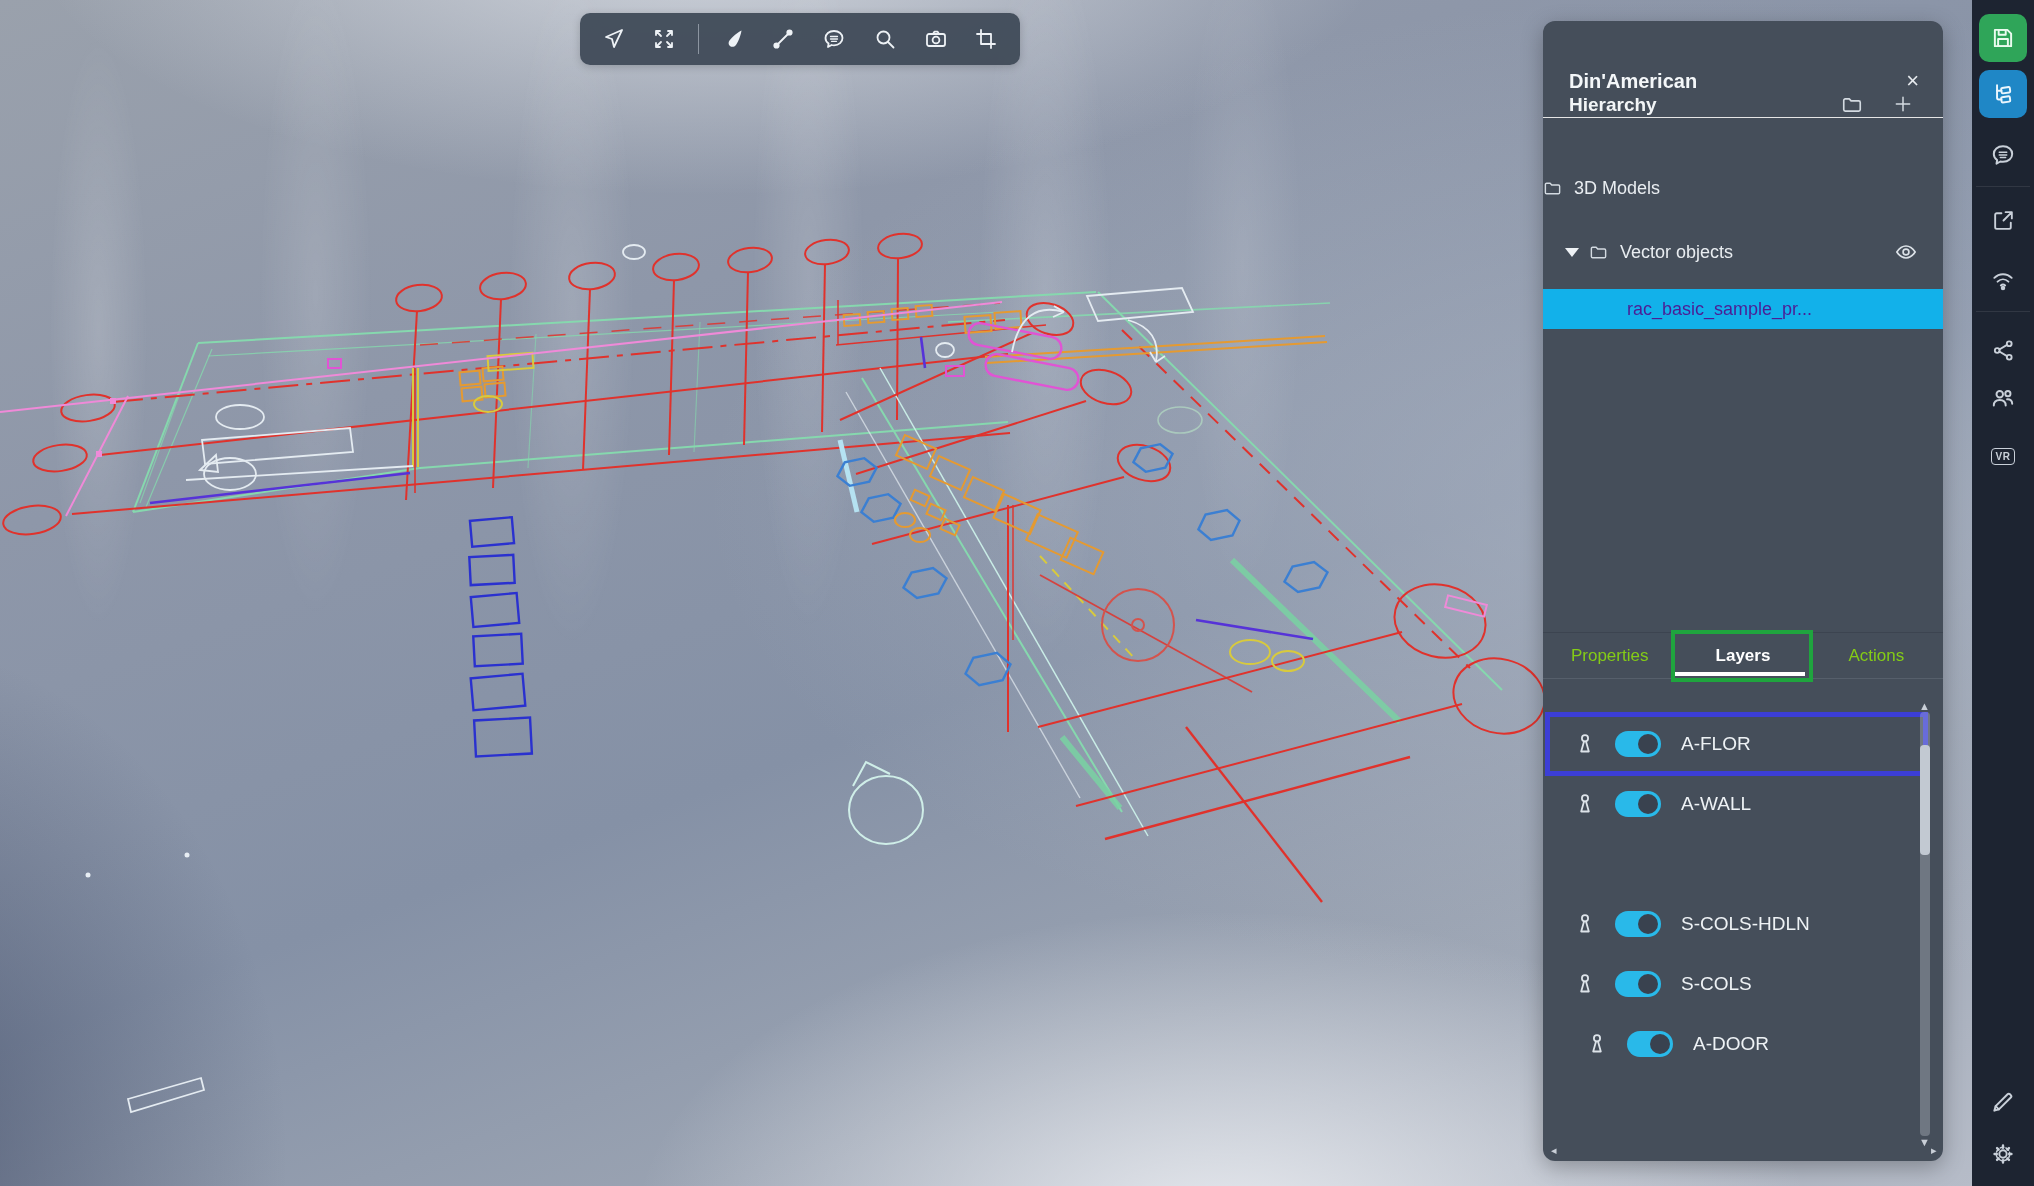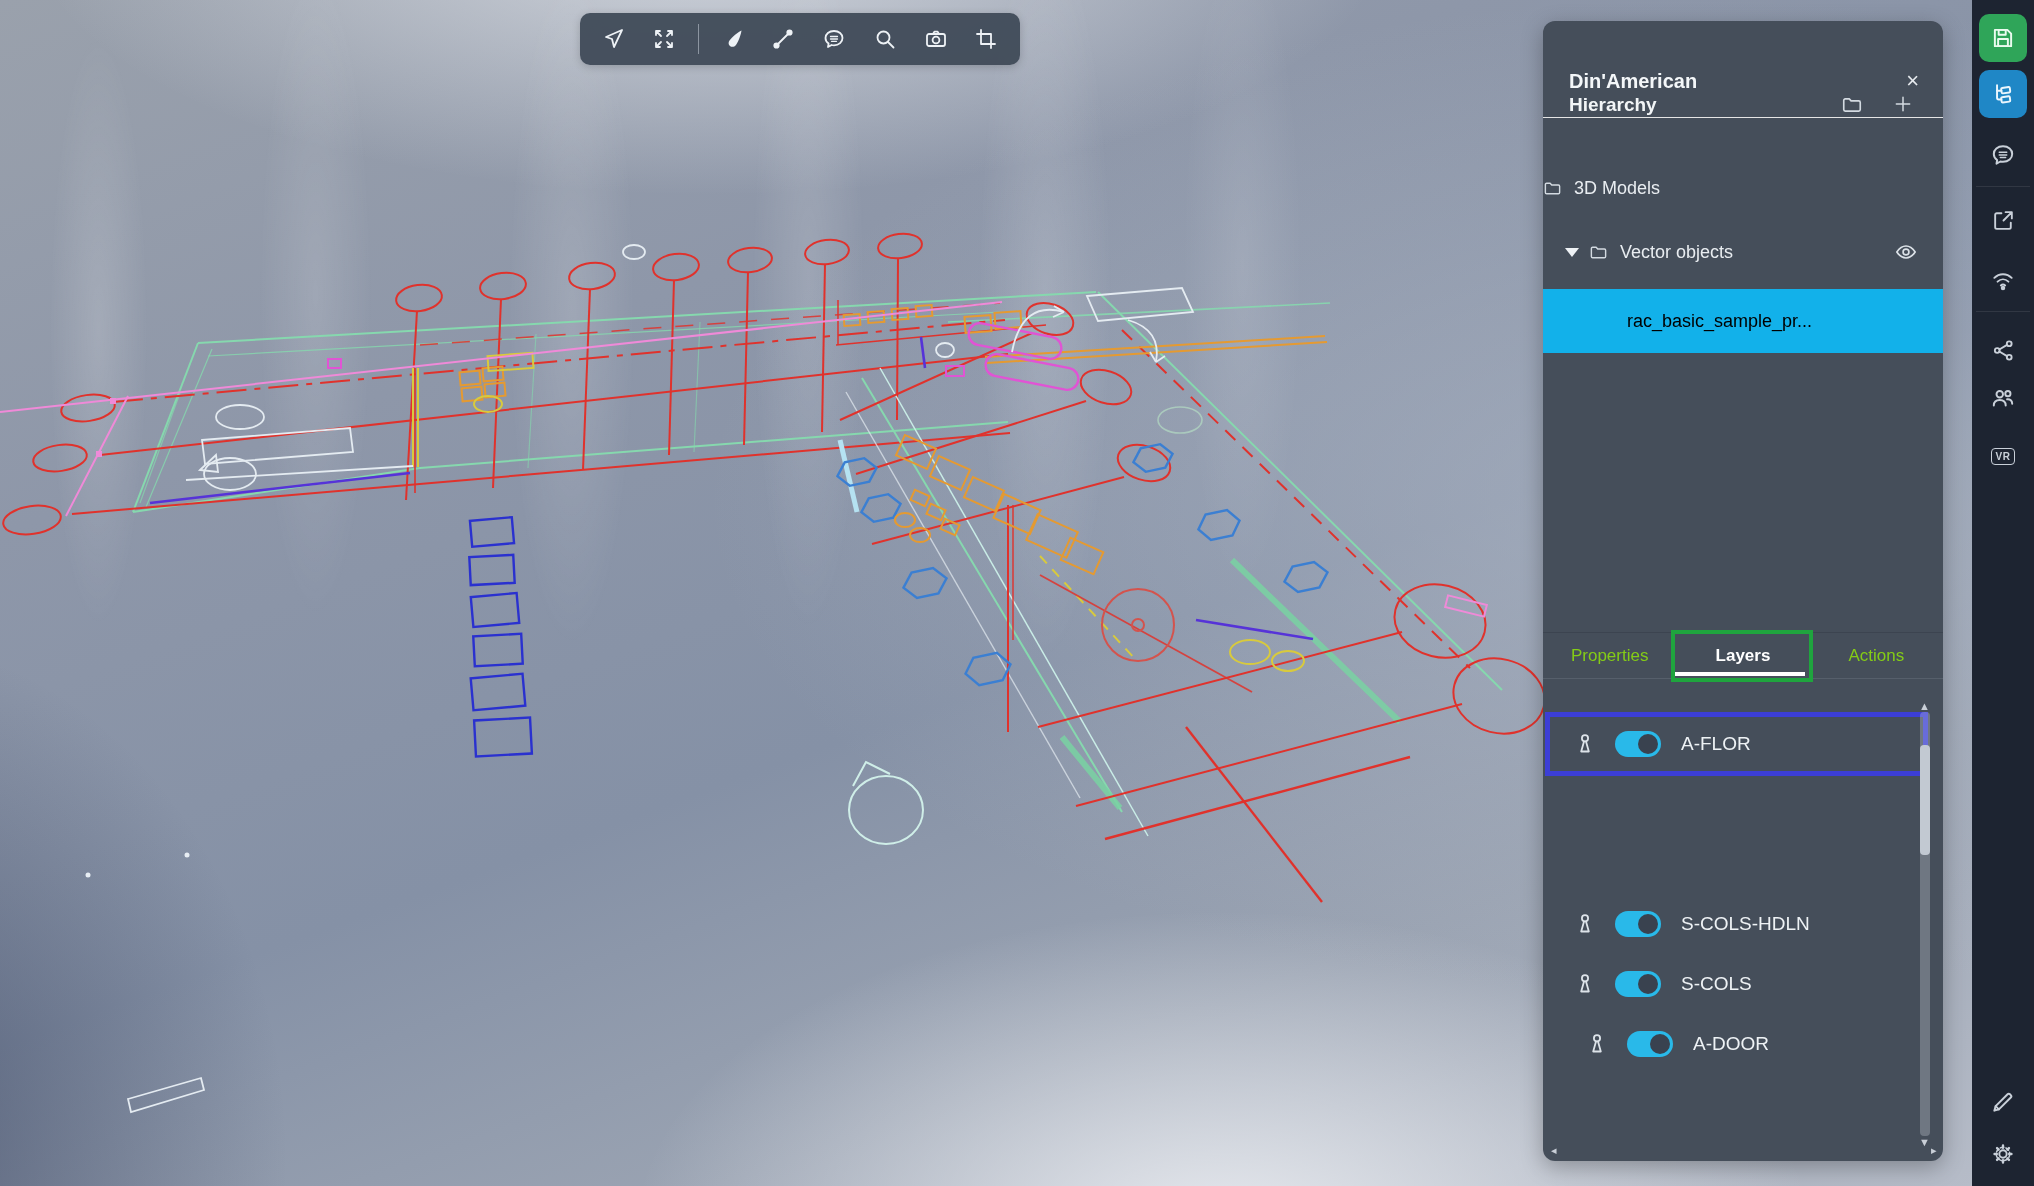--- a/index.html
+++ b/index.html
@@ -35,21 +35,21 @@
   .panel{position:absolute;left:1543px;top:21px;width:400px;height:1140px;background:#454e5a;border-radius:12px;
     box-shadow:0 6px 22px rgba(0,0,0,.28);color:#eef2f5;overflow:hidden;}
   .p-header{position:absolute;left:0;top:0;width:100%;height:72px;border-bottom:1px solid #e5e5e5;display:flex;align-items:center;margin-top:24px;}
   .p-title{margin-left:26px;font-size:20px;font-weight:700;color:#f4f7f9;flex:1;}
   .p-close{margin-right:24px;font-size:22px;color:#e6eaee;cursor:pointer;line-height:1;}
   .h-row{position:absolute;left:0;top:73px;width:100%;height:56px;display:flex;align-items:flex-start;}
   .h-label{margin-left:26px;font-size:19px;font-weight:700;color:#f2f5f7;flex:1;}
   .h-ico{margin-right:30px;color:#d3dae1;display:flex;cursor:pointer;}
   .tree-row{position:absolute;left:0;width:100%;height:46px;display:flex;align-items:center;font-size:18px;color:#e9edf1;}
   .tree-row .eye{position:absolute;right:26px;color:#dbe1e7;display:flex;cursor:pointer;}
-  .tree-sel{background:#12b1ea;color:#000000;height:64px;}
+  .tree-sel{background:#12b1ea;color:#4c1d95;height:40px;}
   .caret{width:0;height:0;border-left:7px solid transparent;border-right:7px solid transparent;border-top:9px solid #eef2f5;margin:0 10px 0 22px;}
   .tabs{position:absolute;left:0;top:611px;width:100%;height:45px;display:flex;border-top:1px solid #3c4450;border-bottom:1px solid #565f6b;}
   .tab{flex:1;display:flex;align-items:center;justify-content:center;font-size:17px;color:#84cc16;cursor:pointer;}
   .tab.active{color:#fff;font-weight:700;}
   .tab-underline{position:absolute;left:130px;top:651px;width:132px;height:4px;background:#fff;}
   .anno-green{position:absolute;left:128px;top:609px;width:134px;height:44px;border:4px solid #1fa43e;pointer-events:none;}
   .layer-row{position:absolute;left:0;width:100%;height:52px;display:flex;align-items:center;}
   .person{color:#dde3e9;margin-left:30px;display:flex;}
   .toggle{position:relative;width:46px;height:26px;border-radius:13px;background:#29b9e9;margin-left:18px;cursor:pointer;flex:none;}
   .knob{position:absolute;top:3px;left:23px;width:20px;height:20px;border-radius:50%;background:#39424f;}
@@ -382,20 +382,32 @@
             <svg class="ic" width="24" height="24" viewBox="0 0 24 24">
               <circle cx="12" cy="6.2" r="3.1"></circle>
               <path d="M11 9.6 L8.2 19.5 M13 9.6 L15.8 19.5 M8.2 19.5 H15.8"></path>
             </svg>
           </span>
         <span class="toggle">
             <span class="knob"></span>
           </span>
         <span class="layer-label">A-FLOR</span>
       </div>
+      <div class="layer-row" style="top:757px;">
+        <span class="person">
+            <svg class="ic" width="24" height="24" viewBox="0 0 24 24">
+              <circle cx="12" cy="6.2" r="3.1"></circle>
+              <path d="M11 9.6 L8.2 19.5 M13 9.6 L15.8 19.5 M8.2 19.5 H15.8"></path>
+            </svg>
+          </span>
+        <span class="toggle">
+            <span class="knob"></span>
+          </span>
+        <span class="layer-label">A-WALL</span>
+      </div>
       <div class="layer-row" style="top:877px;">
         <span class="person">
             <svg class="ic" width="24" height="24" viewBox="0 0 24 24">
               <circle cx="12" cy="6.2" r="3.1"></circle>
               <path d="M11 9.6 L8.2 19.5 M13 9.6 L15.8 19.5 M8.2 19.5 H15.8"></path>
             </svg>
           </span>
         <span class="toggle">
             <span class="knob"></span>
           </span>

